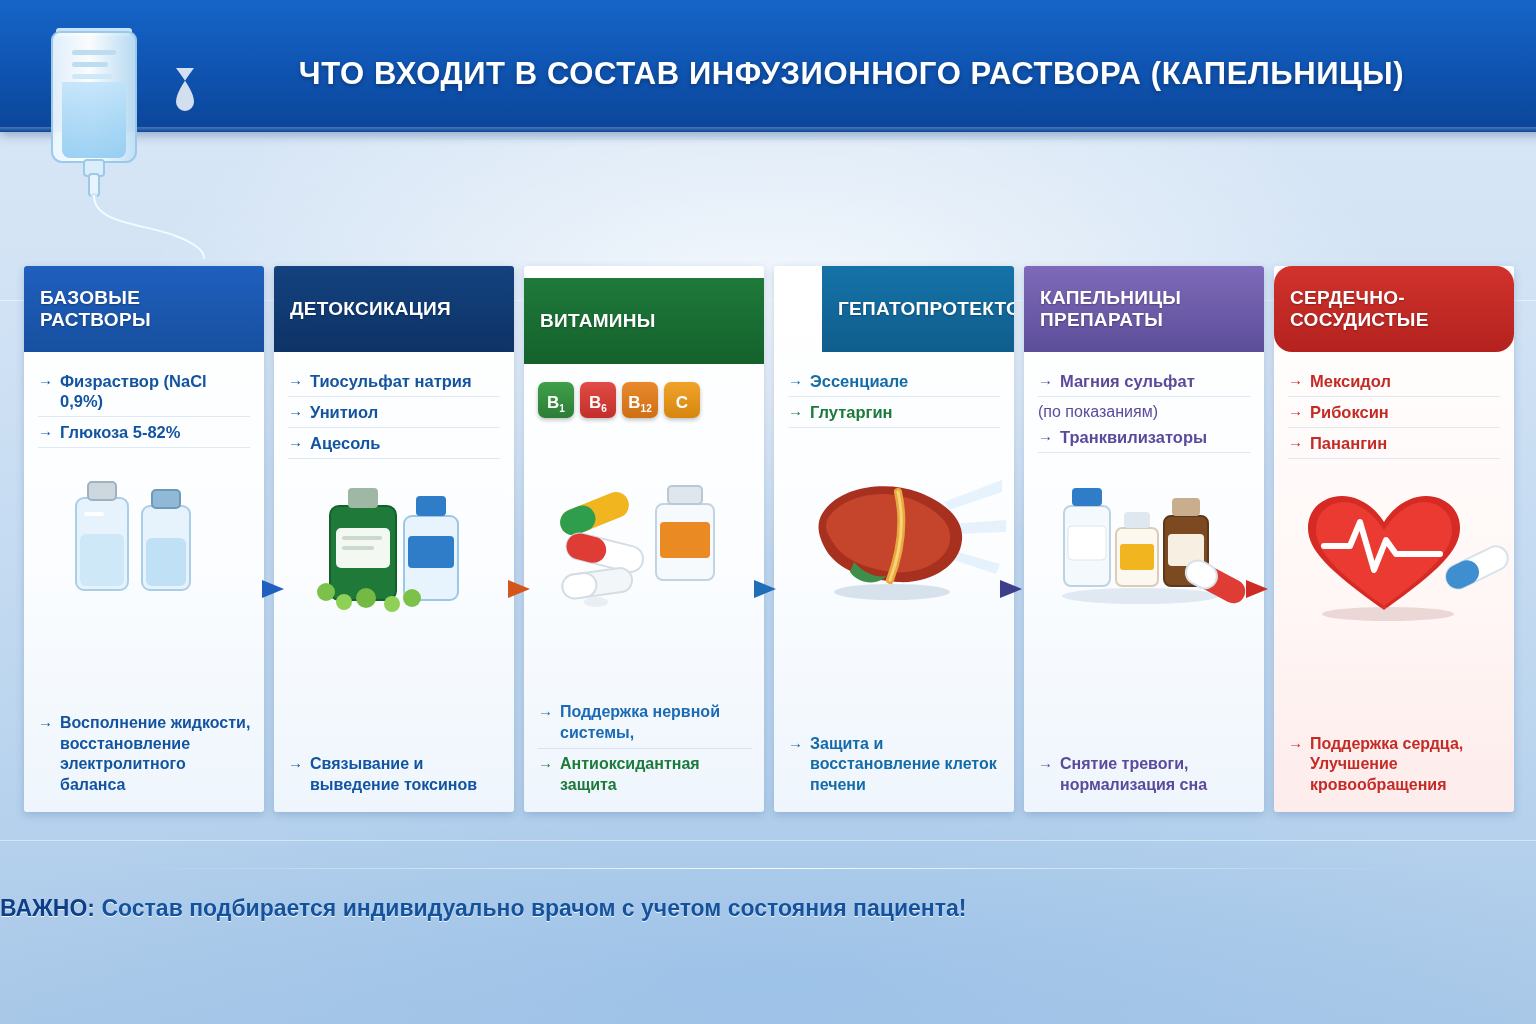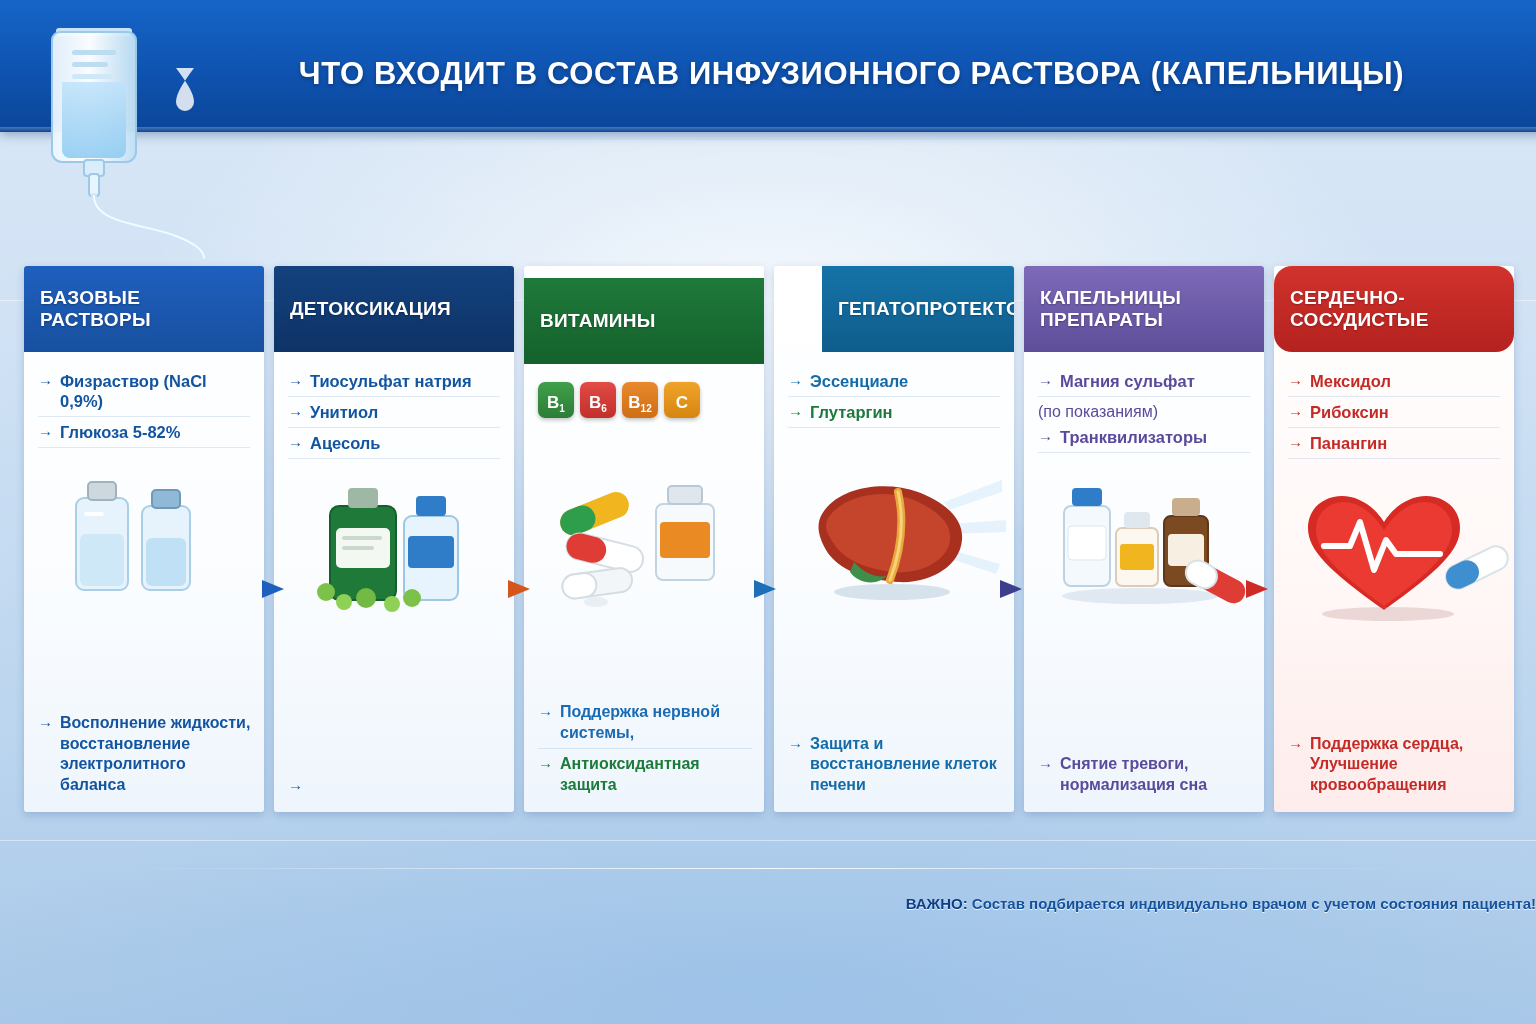--- a/index.html
+++ b/index.html
@@ -179,22 +179,22 @@
     left: 120px;
     right: 120px;
     top: 868px;
     height: 1px;
     background: linear-gradient(90deg, rgba(255,255,255,0), rgba(255,255,255,0.9), rgba(255,255,255,0));
   }
   .footer {
     position: absolute;
     left: 0; right: 0;
     top: 895px;
-    text-align: right;
-    font-size: 15px;
+    text-align: left;
+    font-size: 23px;
     font-weight: bold;
     color: #14529c;
     text-shadow: 0 1px 0 rgba(255,255,255,0.8);
   }
   .footer .kw { color: #0e3f86; }
 
   
   .vit-badges {
     display: flex;
     gap: 6px;
@@ -324,20 +324,21 @@
         <circle cx="26" cy="112" r="9" fill="#7cc24a"></circle>
         <circle cx="44" cy="122" r="8" fill="#8fd056"></circle>
         <circle cx="66" cy="118" r="10" fill="#74b944"></circle>
         <circle cx="92" cy="124" r="8" fill="#8fd056"></circle>
         <circle cx="112" cy="118" r="9" fill="#7cc24a"></circle>
       </svg>
 
       <div class="benefit">
         <div class="item">
           <span class="arw">→</span>
+          <span>Связывание и выведение токсинов</span>
         </div>
       </div>
     </div>
   </div>
 
   <div class="col c2">
     <div class="col-head">ВИТАМИНЫ</div>
     <div class="col-body">
       <div class="vit-badges">
         <div class="vbadge vb0">B<sub>1</sub></div>

